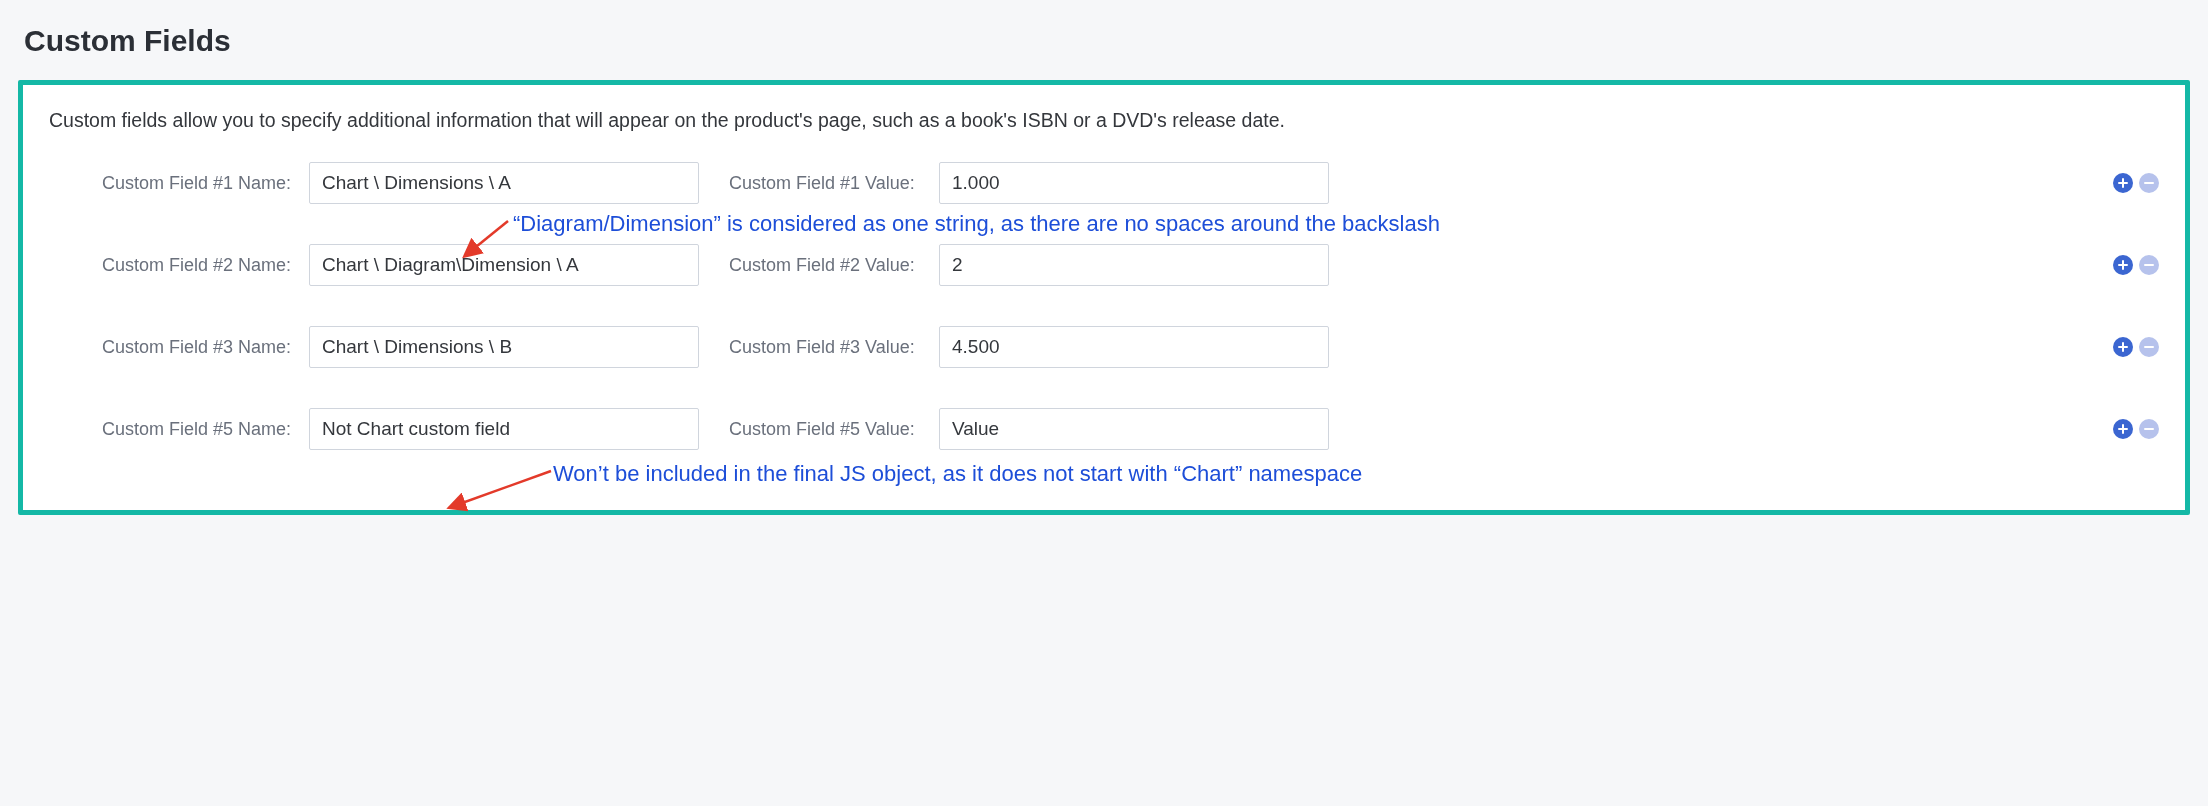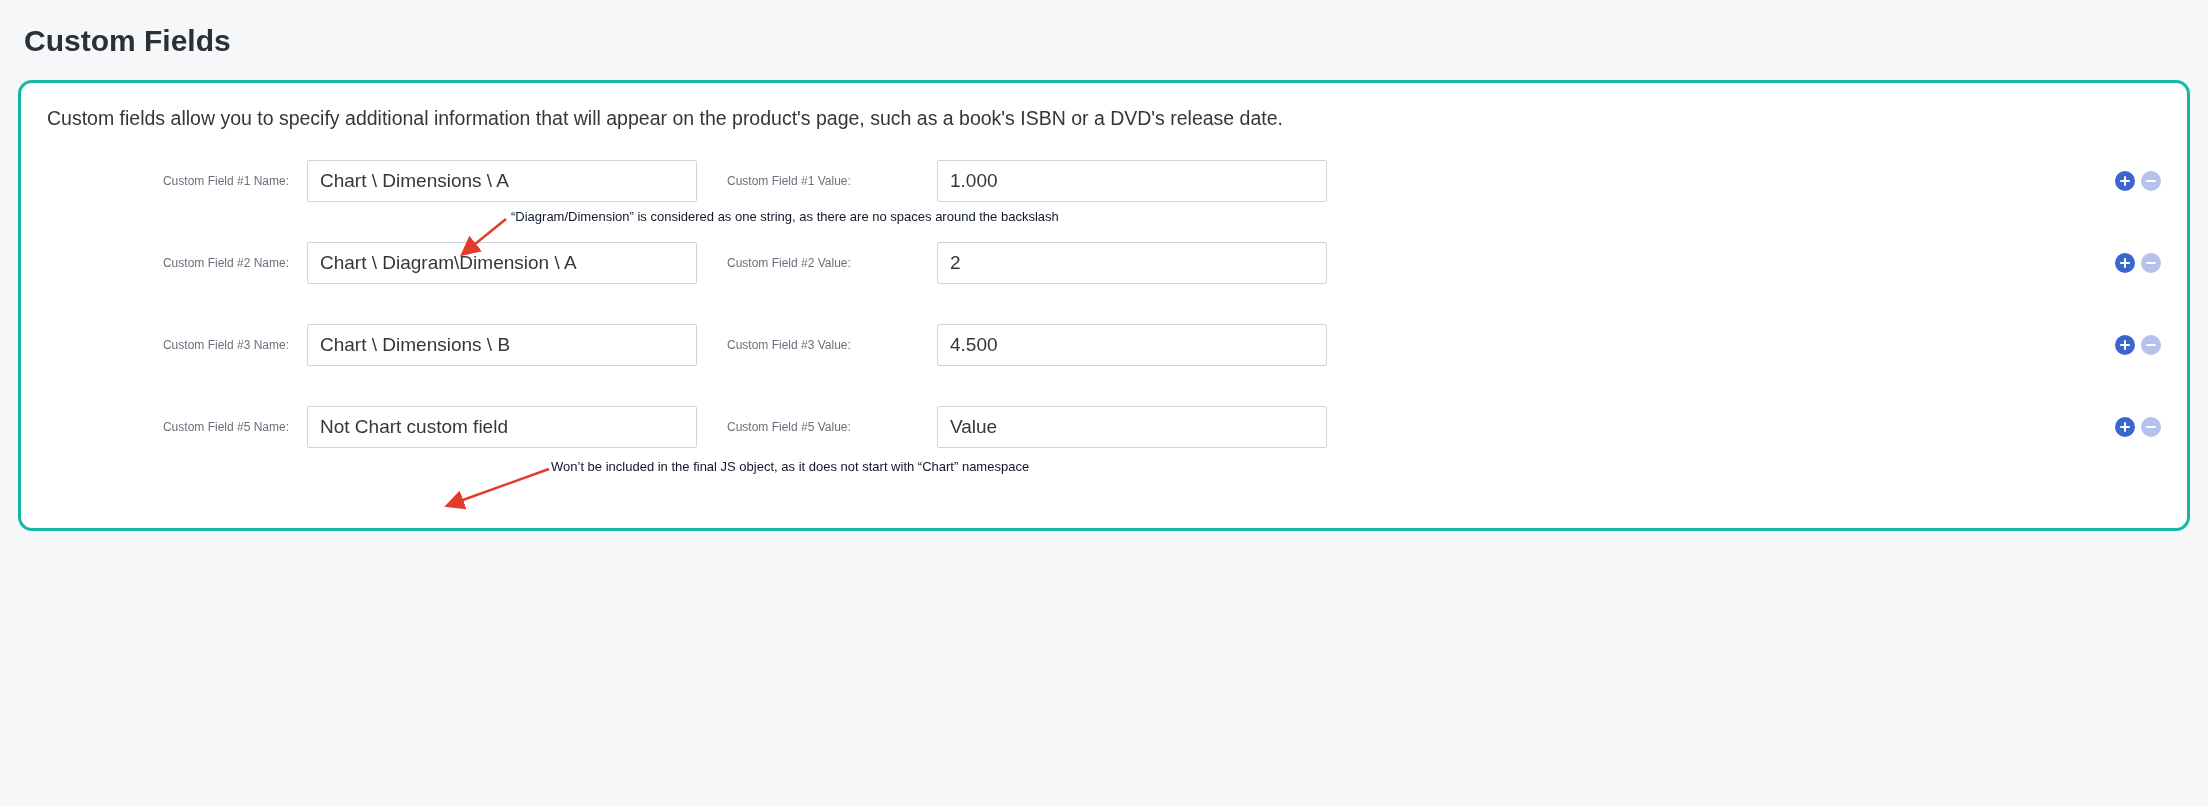--- a/index.html
+++ b/index.html
@@ -11,41 +11,41 @@
       font-size: 19px;
     }
     .page-title {
       font-size: 30px;
       font-weight: 600;
       color: #2b2f36;
       margin: 10px 0 22px 6px;
     }
     .panel {
       background: #fff;
-      border: 3px solid #14b8a6;
-      border-radius: 14px;
-      padding: 24px 26px 40px 26px;
+      border: 5px solid #14b8a6;
+      border-radius: 2px;
+      padding: 24px 26px 20px 26px;
       position: relative;
     }
     .description {
       color: #34373c;
       font-size: 19.5px;
       margin-bottom: 30px;
     }
     .row {
       display: grid;
       grid-template-columns: 260px 390px 30px 210px 390px 1fr auto;
       align-items: center;
       column-gap: 0;
       margin-bottom: 40px;
     }
     .row:last-of-type { margin-bottom: 10px; }
     .name-label, .value-label {
       color: #6a707c;
-      font-size: 12px;
+      font-size: 18px;
       text-align: right;
       padding-right: 18px;
       white-space: nowrap;
     }
     .value-label {
       text-align: left;
       padding-right: 14px;
     }
     .field-input {
       font-size: 19px;
@@ -71,22 +71,22 @@
       justify-content: center;
       cursor: pointer;
       border: none;
     }
     .btn-add { background: #3b66d1; }
     .btn-remove { background: #b6c2ec; }
     .btn-circ svg { display:block; }
 
     .annotation {
       position: absolute;
-      color: #0f172a;
-      font-size: 13px;
+      color: #1d4ed8;
+      font-size: 22px;
       white-space: nowrap;
       pointer-events: none;
     }
     .arrow {
       position: absolute;
       pointer-events: none;
     }
   </style>
 </head>
 <body>

